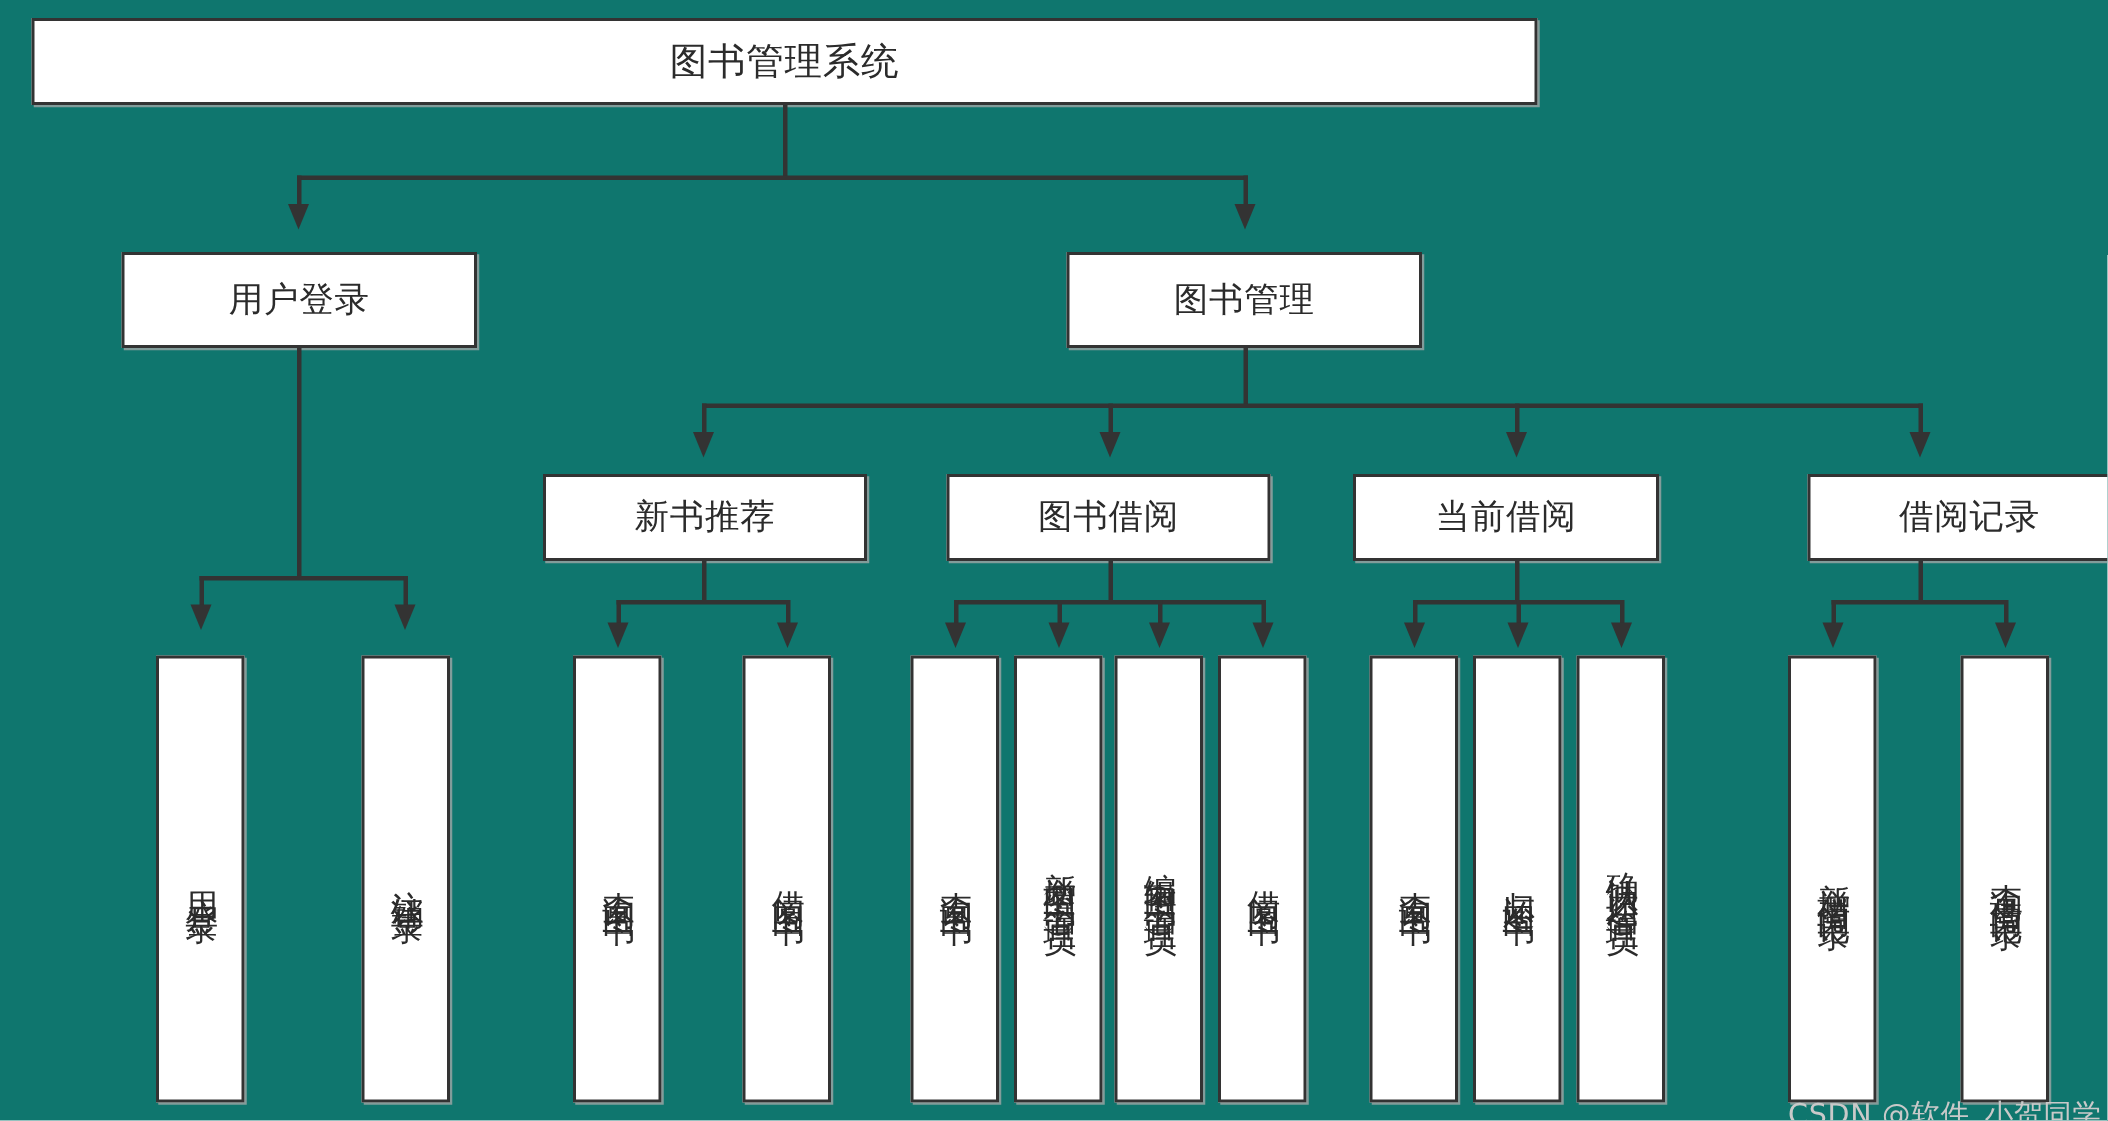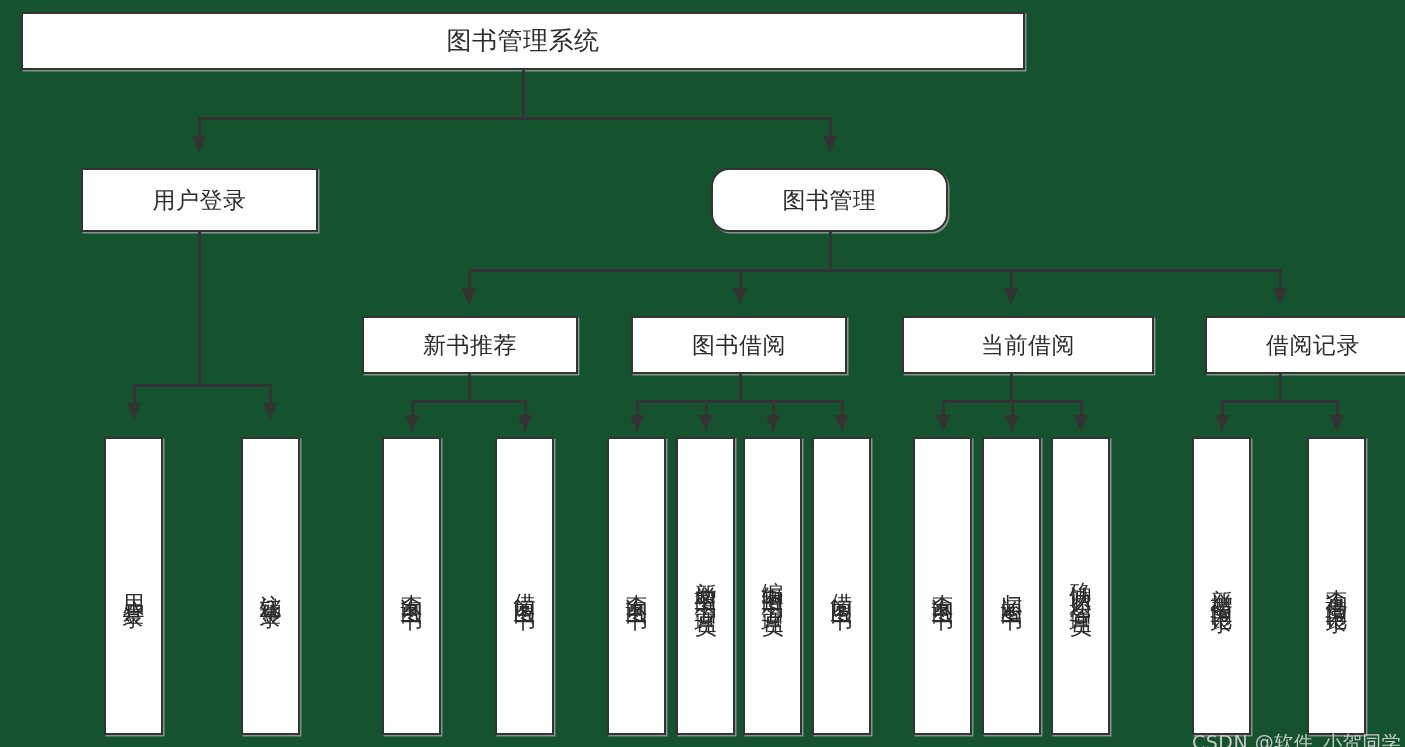--- a/index.html
+++ b/index.html
@@ -8,21 +8,21 @@
     padding: 0;
     background: #ffffff;
   }
   body {
     font-family: "DejaVu Sans", "Liberation Sans", sans-serif;
   }
   #canvas {
     position: relative;
     width: 1405px;
     height: 747px;
-    background: #14532d;
+    background: #0f766e;
     overflow: hidden;
   }
   .node {
     position: absolute;
     box-sizing: border-box;
     border: 2.5px solid #333333;
     background: #ffffff;
     display: flex;
     align-items: center;
     justify-content: center;
@@ -94,21 +94,21 @@
 
   <div class="vline" style="left:198px; top:117px; height:22px;"></div>
   <div class="arrow" style="left:192px; top:136px;"></div>
 
   <div class="vline" style="left:829px; top:117px; height:22px;"></div>
   <div class="arrow" style="left:823px; top:136px;"></div>
 
   <div class="node h" style="left:81px; top:168px; width:237px; height:64px;">
     <span>用户登录</span>
   </div>
-  <div class="node h" style="left:711px; top:168px; width:237px; height:64px;border-radius:18px;">
+  <div class="node h" style="left:711px; top:168px; width:237px; height:64px;">
     <span>图书管理</span>
   </div>
 
   <div class="vline" style="left:198px; top:232px; height:154px;"></div>
   <div class="hline" style="left:133px; top:384px; width:138px; height:2.5px;"></div>
   <div class="vline" style="left:133px; top:384px; height:22px;"></div>
   <div class="arrow" style="left:127px; top:403px;"></div>
   <div class="vline" style="left:269px; top:384px; height:22px;"></div>
   <div class="arrow" style="left:263px; top:403px;"></div>
 
@@ -122,21 +122,21 @@
   <div class="arrow" style="left:1004px; top:288px;"></div>
   <div class="vline" style="left:1279px; top:269px; height:22px;"></div>
   <div class="arrow" style="left:1273px; top:288px;"></div>
 
   <div class="node h" style="left:362px; top:316px; width:216px; height:58px;">
     <span>新书推荐</span>
   </div>
   <div class="node h" style="left:631px; top:316px; width:216px; height:58px;">
     <span>图书借阅</span>
   </div>
-  <div class="node h" style="left:902px; top:316px; width:252px; height:58px;">
+  <div class="node h" style="left:902px; top:316px; width:204px; height:58px;">
     <span>当前借阅</span>
   </div>
   <div class="node h" style="left:1205px; top:316px; width:216px; height:58px;">
     <span>借阅记录</span>
   </div>
 
   <div class="vline" style="left:468px; top:374px; height:28px;"></div>
   <div class="hline" style="left:411px; top:400px; width:115px; height:2.5px;"></div>
   <div class="vline" style="left:411px; top:400px; height:18px;"></div>
   <div class="arrow" style="left:405px; top:415px;"></div>

